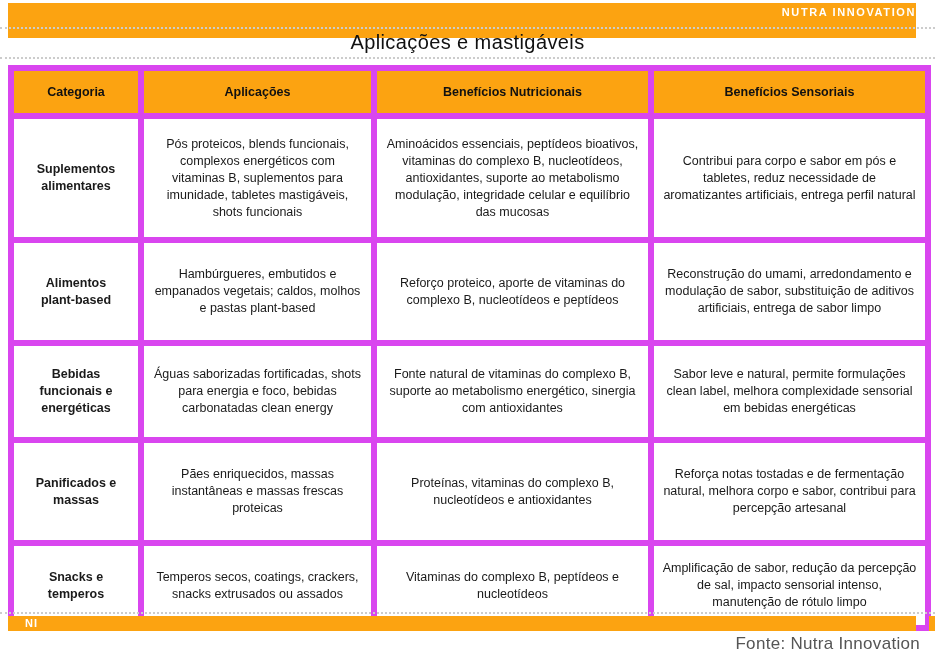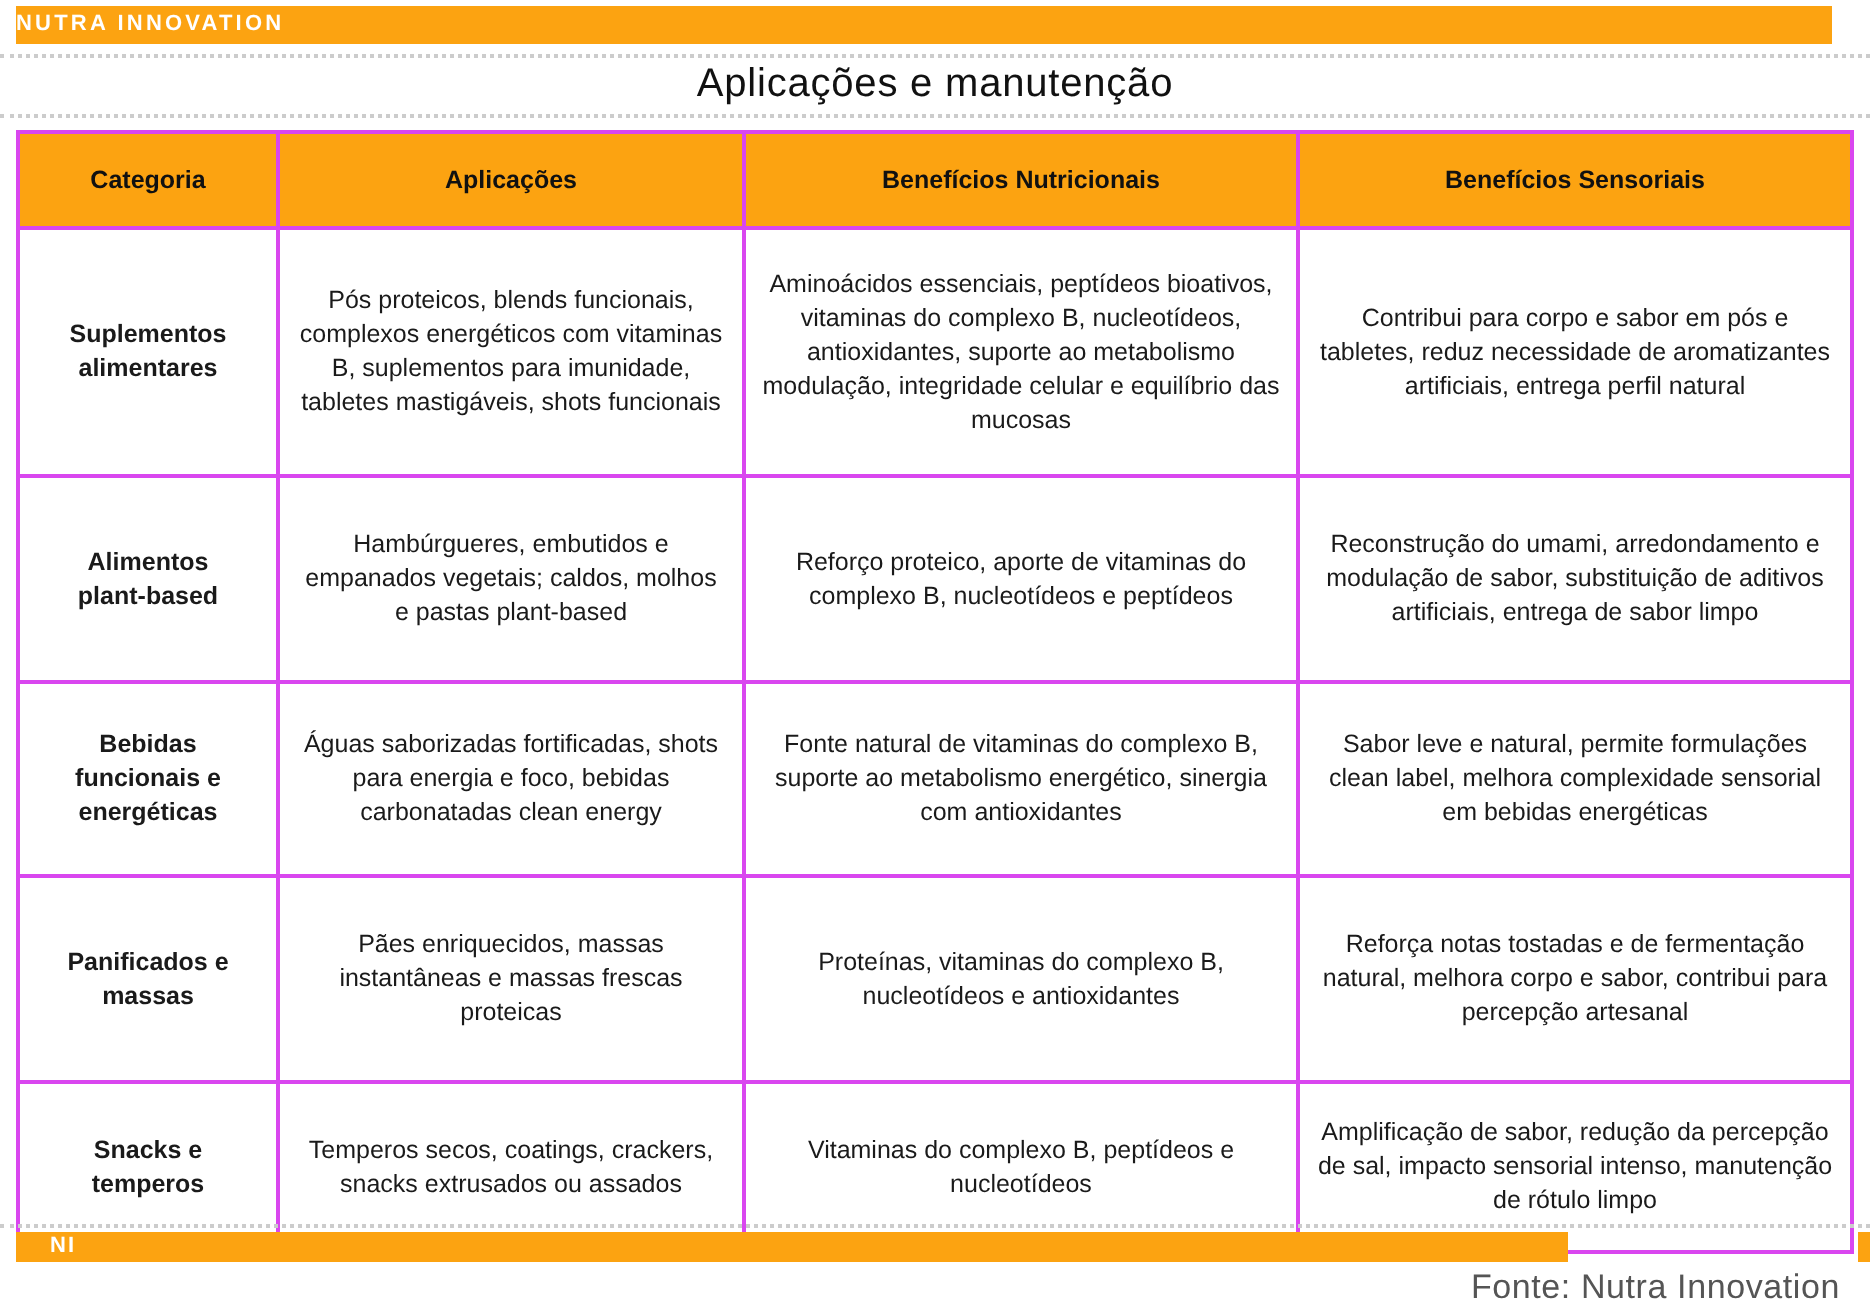--- a/index.html
+++ b/index.html
@@ -1,73 +1,73 @@
 <!DOCTYPE html>
 <html><head>
 <meta charset="utf-8">
 <style>
   * { margin: 0; padding: 0; box-sizing: border-box; }
   html, body { width: 935px; height: 650px; background: #ffffff; font-family: "Liberation Sans", sans-serif; }
   .page { position: relative; width: 935px; height: 650px; background: #ffffff; overflow: hidden; }
 
   .top-banner {
-    position: absolute; left: 8px; top: 3px; width: 908px; height: 19px;
+    position: absolute; left: 8px; top: 3px; width: 908px; height: 35px;
     background: #FCA311; color: #ffffff; font-size: 11px; font-weight: bold;
-    letter-spacing: 1.6px; text-align: left; line-height: 19px;
+    letter-spacing: 1.6px; text-align: right; line-height: 19px;
   }
   .dotted { position: absolute; left: 0; width: 935px; height: 0; border-top: 2px dotted #cccccc; }
   .dotted-1 { top: 27px; }
   .dotted-2 { top: 57px; }
   .dotted-3 { top: 612px; }
 
   .page-title {
     position: absolute; left: 0; top: 31px; width: 935px; height: 26px;
     text-align: center; font-size: 20px; color: #111111; letter-spacing: 0.4px;
   }
 
   .table-wrap { position: absolute; left: 8px; top: 65px; width: 917px; }
   table.apps { border-collapse: collapse; table-layout: fixed; width: 917px; }
-  table.apps, table.apps th, table.apps td { border: 2px solid #d946ef; }
+  table.apps, table.apps th, table.apps td { border: 6px solid #d946ef; }
   table.apps th {
     background: #FCA311; color: #111111; font-size: 12.5px; font-weight: bold;
     text-align: center; vertical-align: middle; padding: 2px 6px;
   }
   table.apps td {
     background: #ffffff; color: #1a1a1a; font-size: 12.5px; line-height: 1.36;
     text-align: center; vertical-align: middle; padding: 3px 8px;
   }
   table.apps td.cat { font-weight: bold; padding: 3px 18px; }
   col.c1 { width: 130px; } col.c2 { width: 233px; } col.c3 { width: 277px; } col.c4 { width: 277px; }
   tr.hdr   { height: 48px; }
   tr.r0 { height: 124px; }
   tr.r1 { height: 103px; }
   tr.r2 { height: 97px; margin-top: 44px; }
   tr.r3 { height: 103px; }
   tr.r4 { height: 85px; }
 
   .footer-bar {
-    position: absolute; left: 8px; top: 616px; width: 776px; height: 15px;
+    position: absolute; left: 8px; top: 616px; width: 908px; height: 15px;
     background: #FCA311; color: #ffffff; font-size: 11px; font-weight: bold;
     letter-spacing: 1px; line-height: 15px; padding-left: 17px;
   }
   .footer-nub { position: absolute; left: 929px; top: 616px; width: 6px; height: 15px; background: #FCA311; }
   .source-note {
     position: absolute; right: 15px; top: 634px; font-size: 17px;
     color: #555555; letter-spacing: 0.3px;
   }
 </style>
 </head>
 <body>
 
 <div class="page">
 
   <div class="top-banner">NUTRA INNOVATION</div>
   <div class="dotted dotted-1"></div>
 
-  <div class="page-title">Aplicações e manutenção</div>
+  <div class="page-title">Aplicações e mastigáveis</div>
   <div class="dotted dotted-2"></div>
 
   <div class="table-wrap">
     <table class="apps">
       <colgroup>
           <col class="c1">
           <col class="c2">
           <col class="c3">
           <col class="c4">
         </colgroup>

